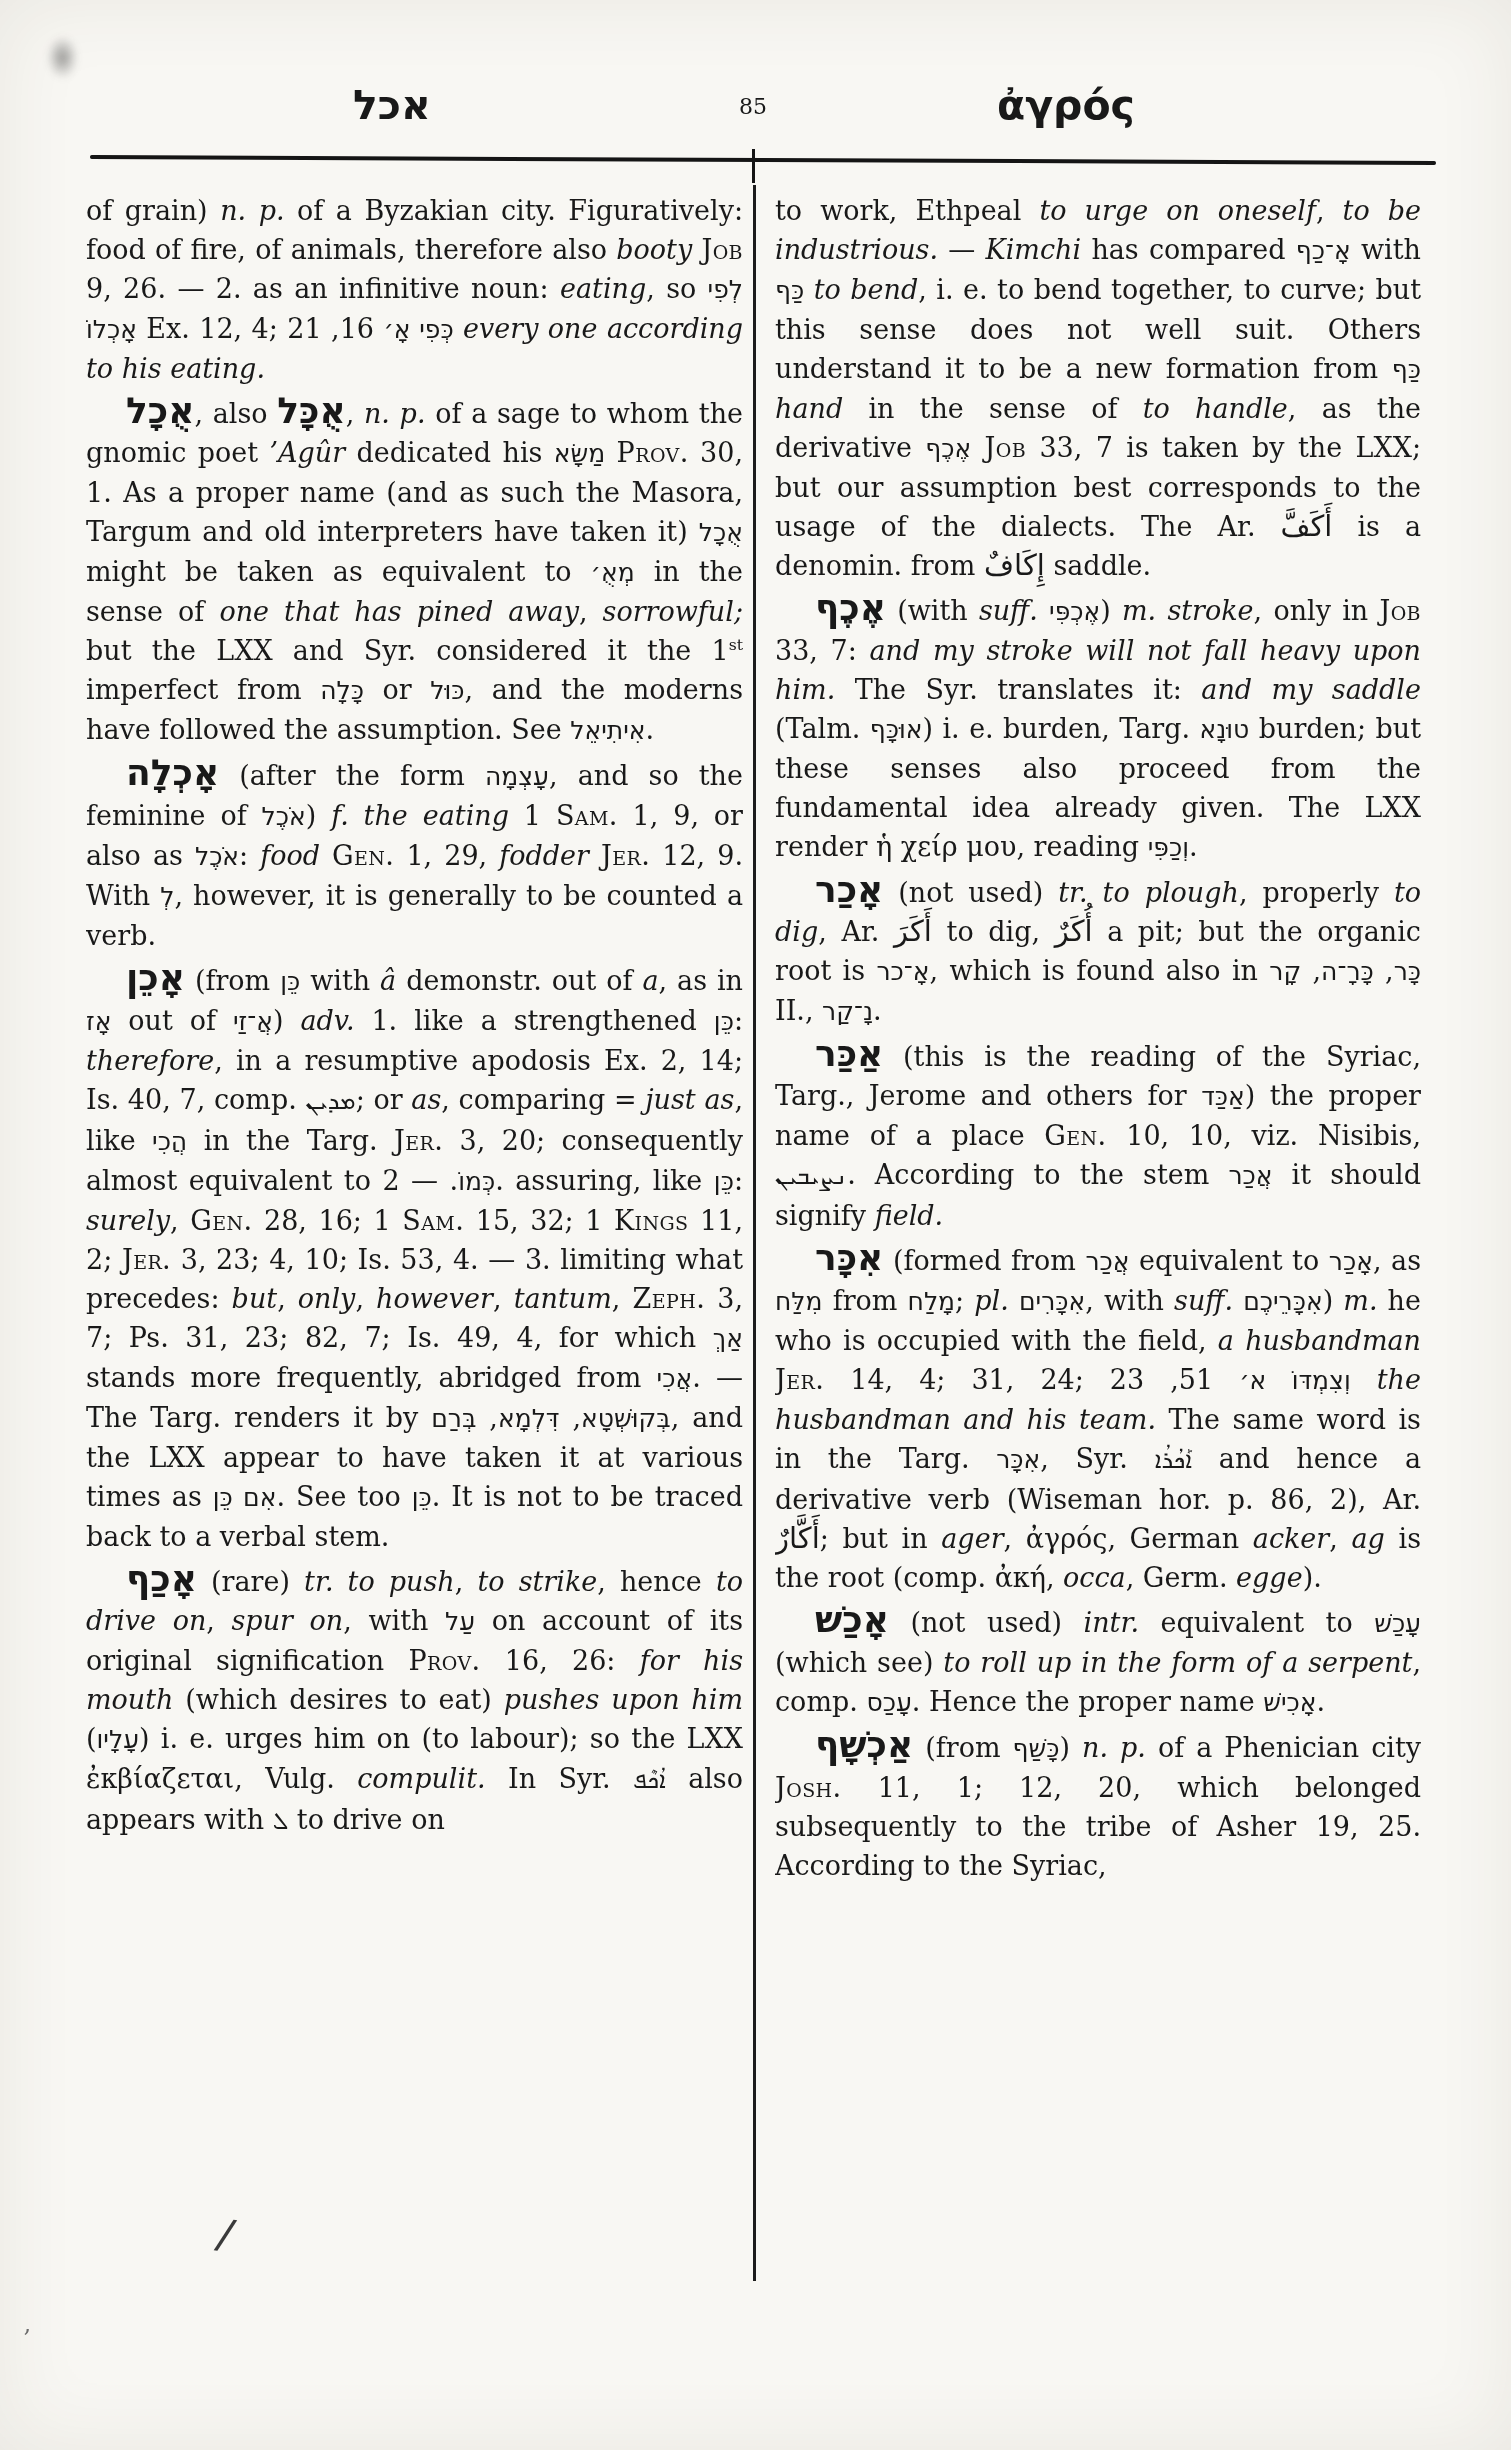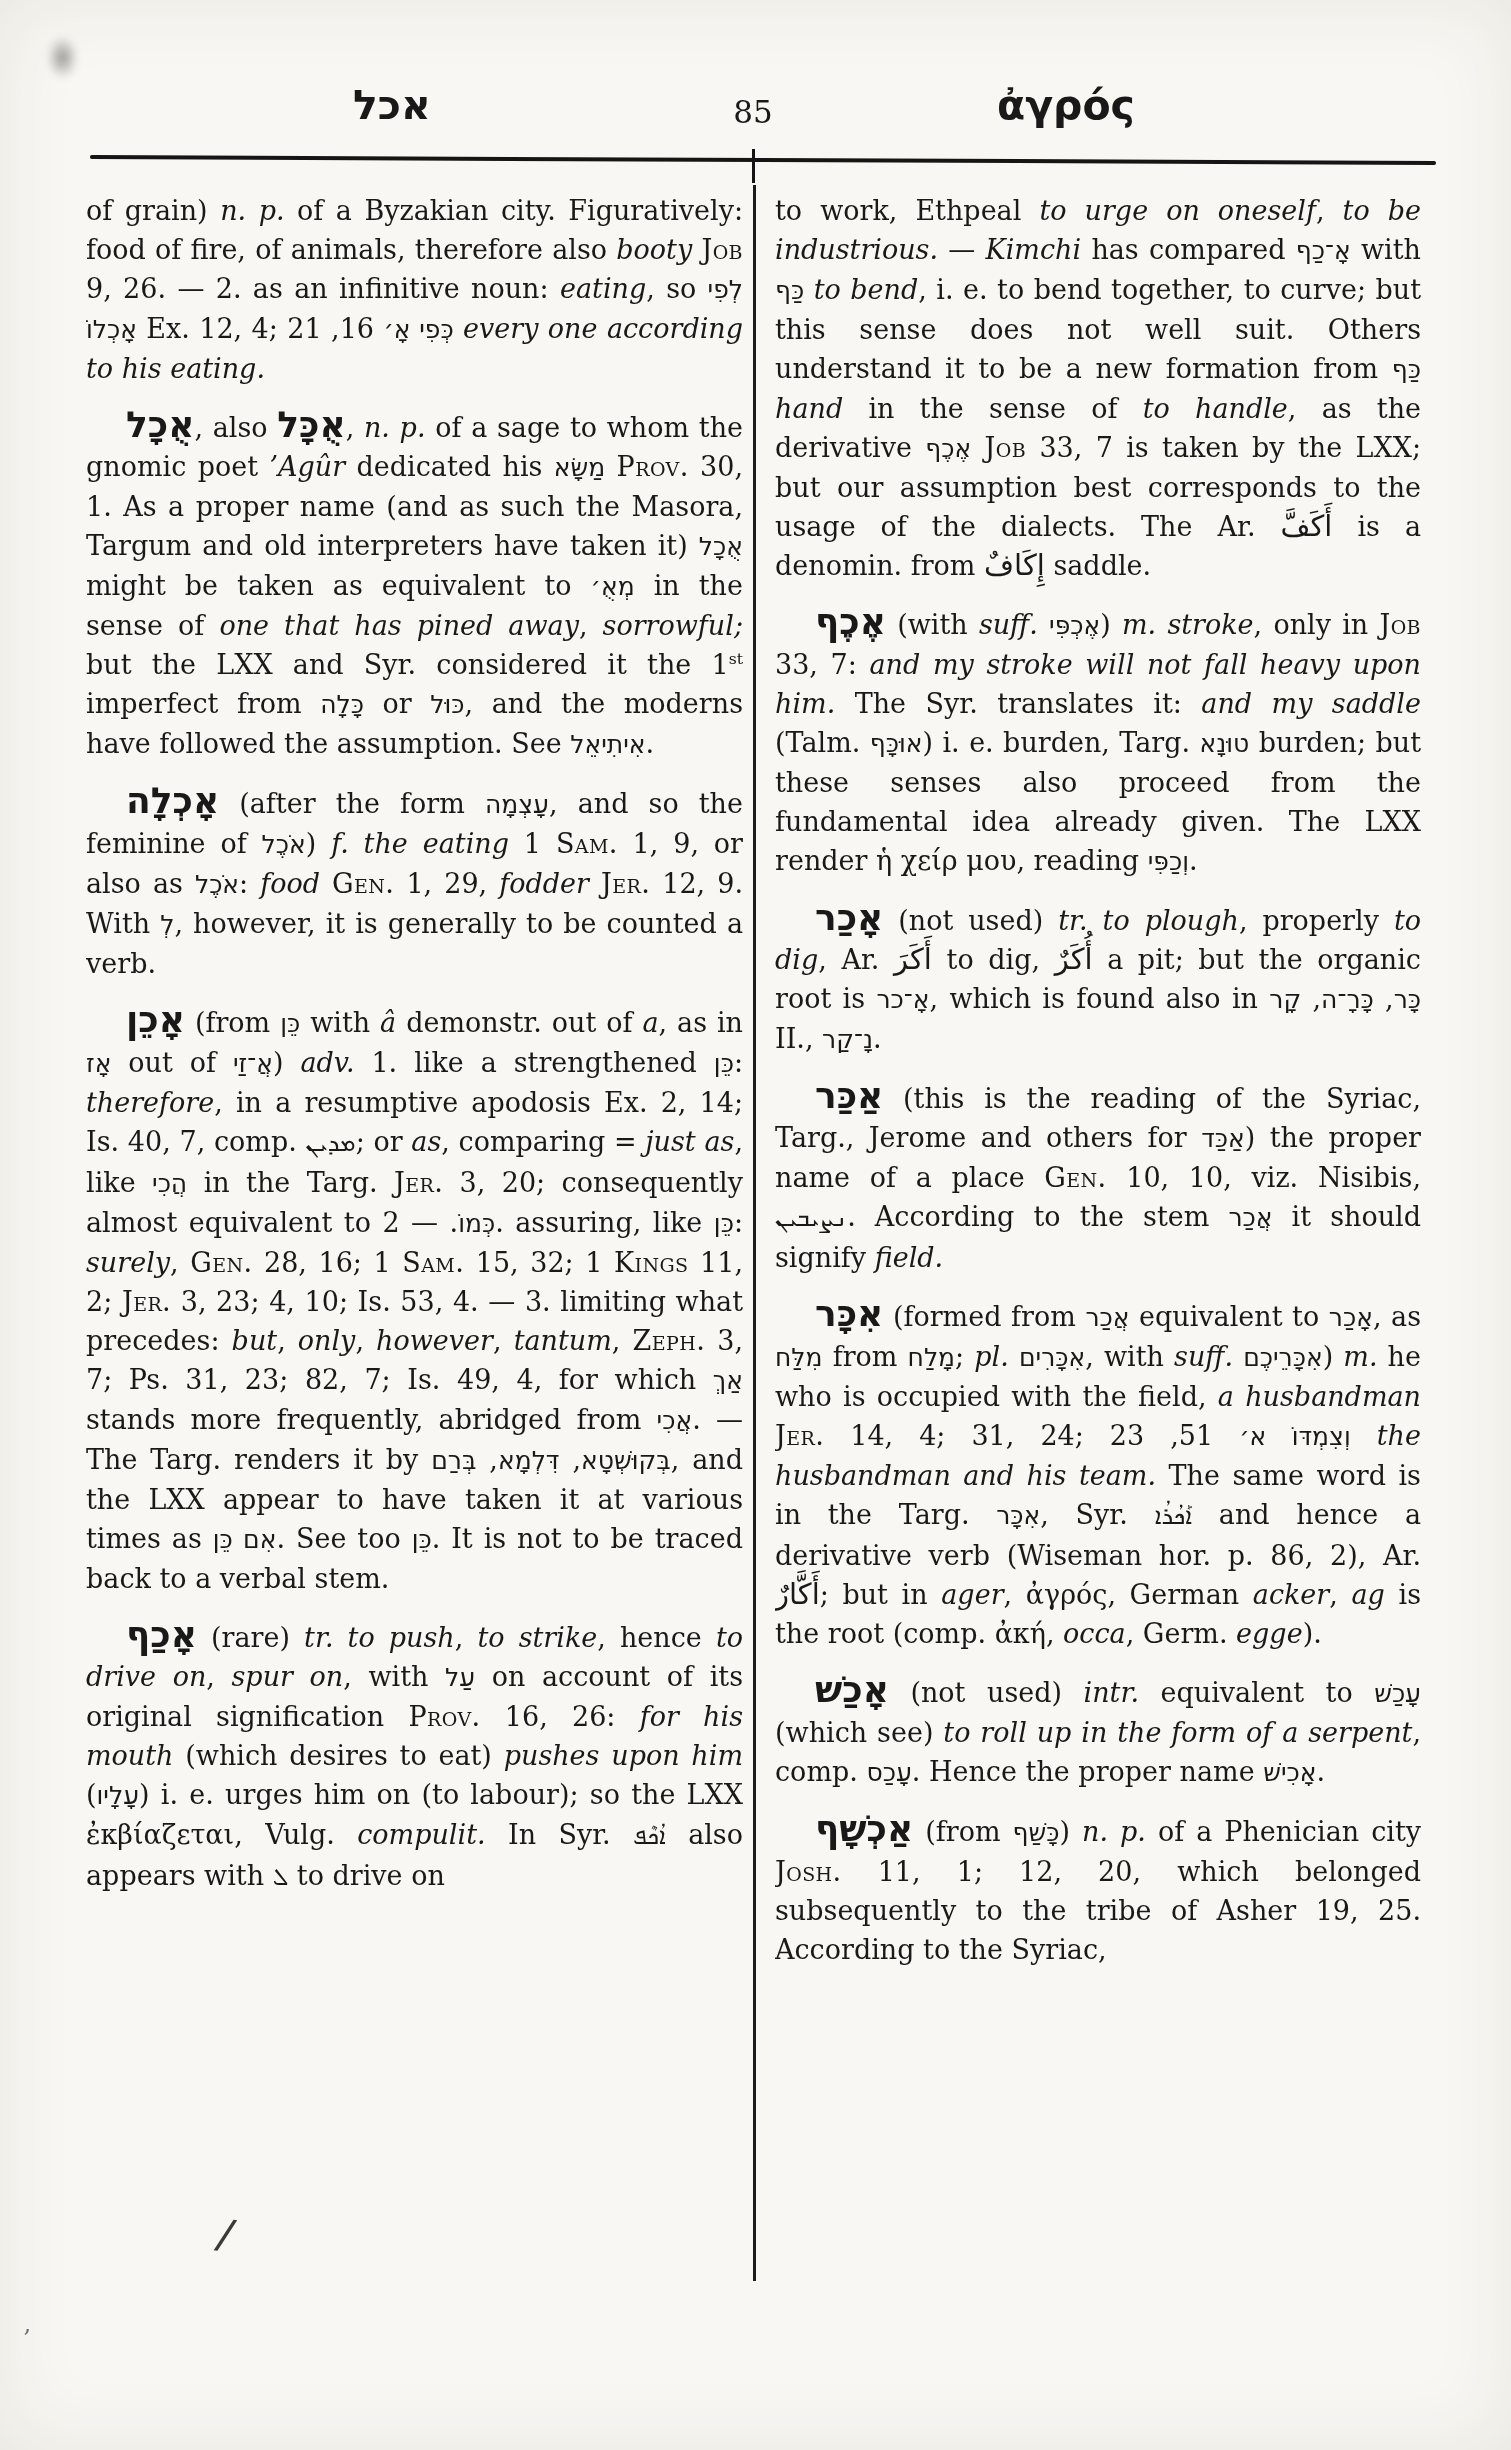--- a/index.html
+++ b/index.html
@@ -8,31 +8,31 @@
     background:#f8f7f3;color:#191919;overflow:hidden;
     font-family:"DejaVu Serif","Liberation Serif",serif;
     box-shadow:inset 0 0 81px rgba(60,50,30,0.08);
   }
   .smudge{position:absolute;left:47px;top:36px;width:31px;height:43px;border-radius:50%;
     background:radial-gradient(closest-side,rgba(40,40,40,.45),rgba(40,40,40,0));filter:blur(3.6px);}
   .hdr-heb{position:absolute;font-family:"DejaVu Sans","Liberation Sans",sans-serif;
     font-weight:bold;font-size:41px;width:198px;text-align:left;top:81px;}
   .hdr-left{left:353px;}
   .hdr-right{left:997px;}
-  .hdr-num{position:absolute;left:663px;width:180px;text-align:center;top:94px;font-size:31px;}
+  .hdr-num{position:absolute;left:663px;width:180px;text-align:center;top:94px;font-size:22px;}
   .hrule{position:absolute;left:90px;top:158px;width:1346px;height:3.6px;background:#151515;
     transform:rotate(0.25deg);border-radius:1.8px;}
   .hrule-tick{position:absolute;left:752px;top:149px;width:2.7px;height:34px;background:#151515;}
   .vrule{position:absolute;left:753px;top:185px;width:2.7px;height:2096px;background:#1c1c1c;}
   .col{position:absolute;top:191px;text-align:justify;
     font-size:27px;line-height:39px;overflow:hidden;height:2195px;}
   .col-left{left:86px;width:657px;}
   .col-right{left:775px;width:646px;}
   .para{margin:0;}
-  .para.entry{text-indent:40px;margin-top:17px;}
+  .para.entry{text-indent:40px;margin-top:3px;}
   .run-i{font-style:italic;}
   .run-gr{}
   .run-sc{font-variant:small-caps;letter-spacing:0.4px;}
   .run-sup{vertical-align:super;font-size:.58em;line-height:0;}
   .run-hw{font-family:"DejaVu Sans","Liberation Sans",sans-serif;font-weight:bold;
     font-size:36px;line-height:39px;}
   .run-heb{font-family:"DejaVu Sans","Liberation Sans",sans-serif;font-size:25px;line-height:39px;}
   .run-ar{font-family:Liberation Sans, sans-serif;font-size:29px;line-height:39px;}
   .run-syr{font-family:"DejaVu Sans","Liberation Sans",sans-serif;font-size:24px;line-height:39px;}
   .artifact-slash{position:absolute;left:214px;top:2211px;font-size:40px;color:#3a3a3a;

